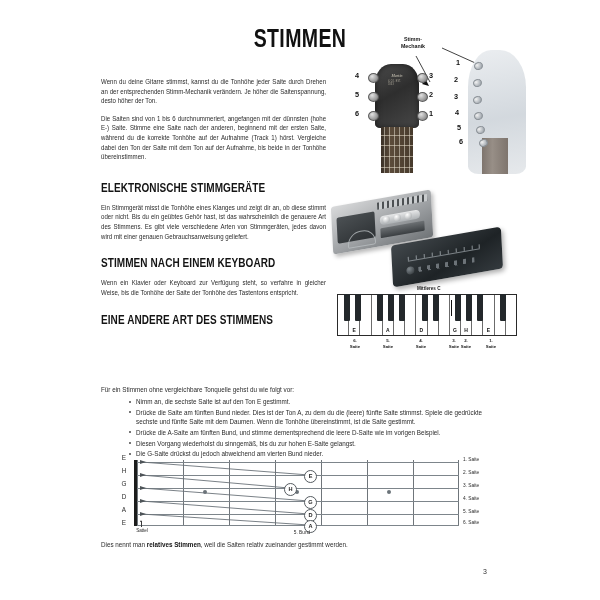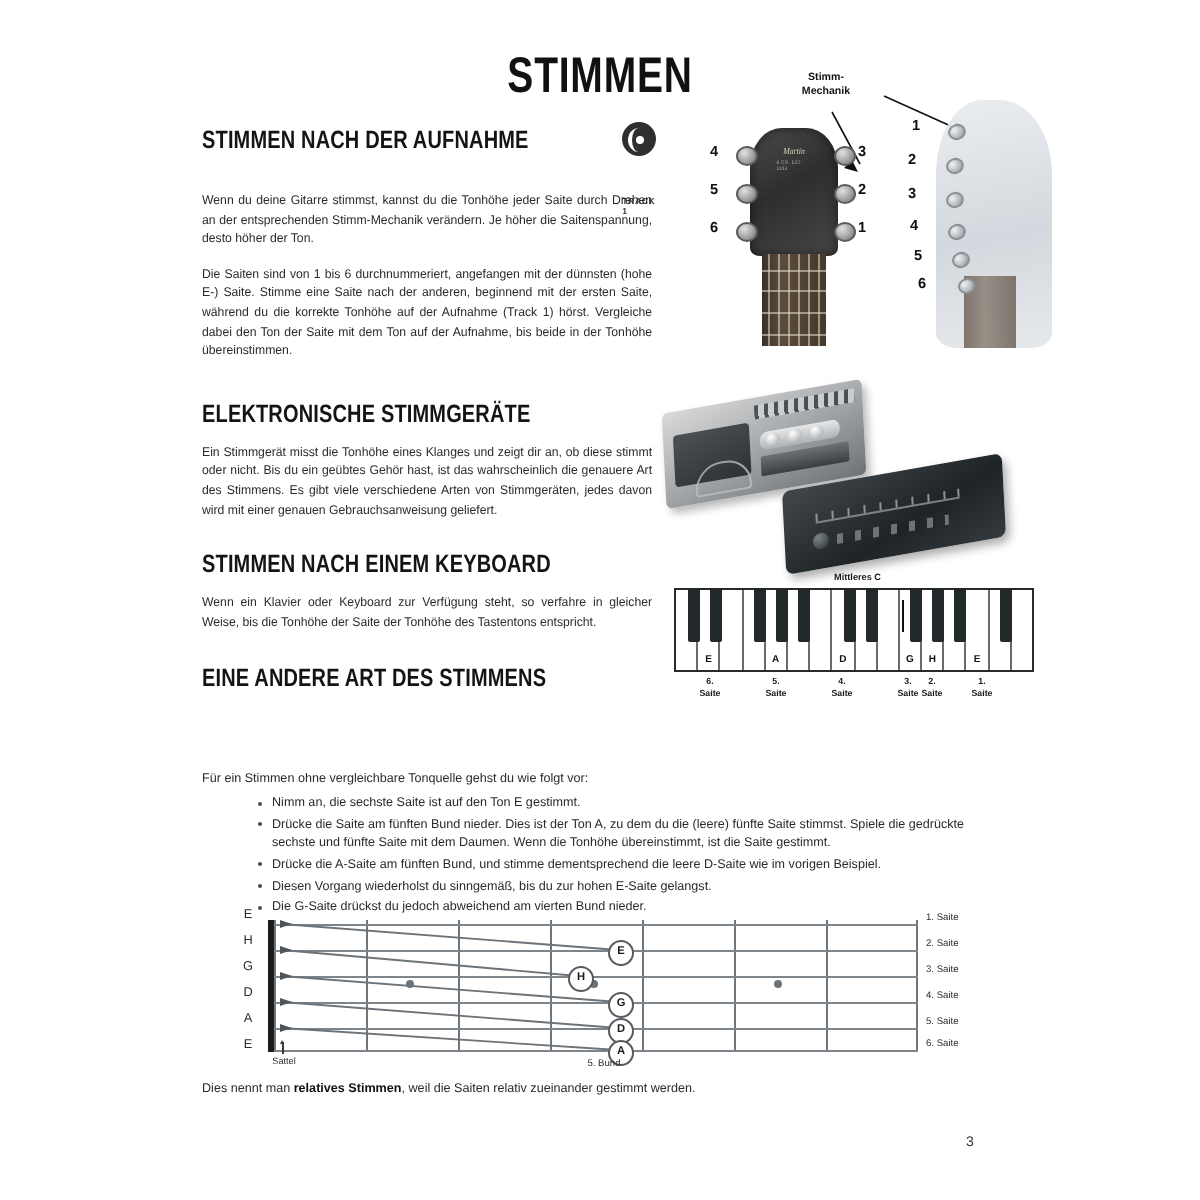--- a/index.html
+++ b/index.html
@@ -181,27 +181,20 @@
 </style>
 </head>
 <body>
 
 <div class="page">
 
   <div class="doc-title">STIMMEN</div>
 
   <div class="col-left">
 
-    <div class="h-row">
-      <div class="sec-head">STIMMEN NACH DER AUFNAHME</div>
-      <div style="position:relative;">
-        <div class="cd-icon"></div>
-        <div class="track-lbl">TRACK 1</div>
-      </div>
-    </div>
     <div class="gap-a"></div>
     <div class="body-txt blk">
       <p>Wenn du deine Gitarre stimmst, kannst du die Tonhöhe jeder Saite durch Drehen an der entsprechenden Stimm-Mechanik verändern. Je höher die Saitenspannung, desto höher der Ton.</p>
       <p>Die Saiten sind von 1 bis 6 durchnummeriert, angefangen mit der dünnsten (hohe E-) Saite. Stimme eine Saite nach der anderen, beginnend mit der ersten Saite, während du die korrekte Tonhöhe auf der Aufnahme (Track 1) hörst. Vergleiche dabei den Ton der Saite mit dem Ton auf der Aufnahme, bis beide in der Tonhöhe übereinstimmen.</p>
     </div>
 
     <div class="gap-b"></div>
     <div class="sec-head">ELEKTRONISCHE STIMMGERÄTE</div>
     <div style="height:8px"></div>
     <div class="body-txt">

